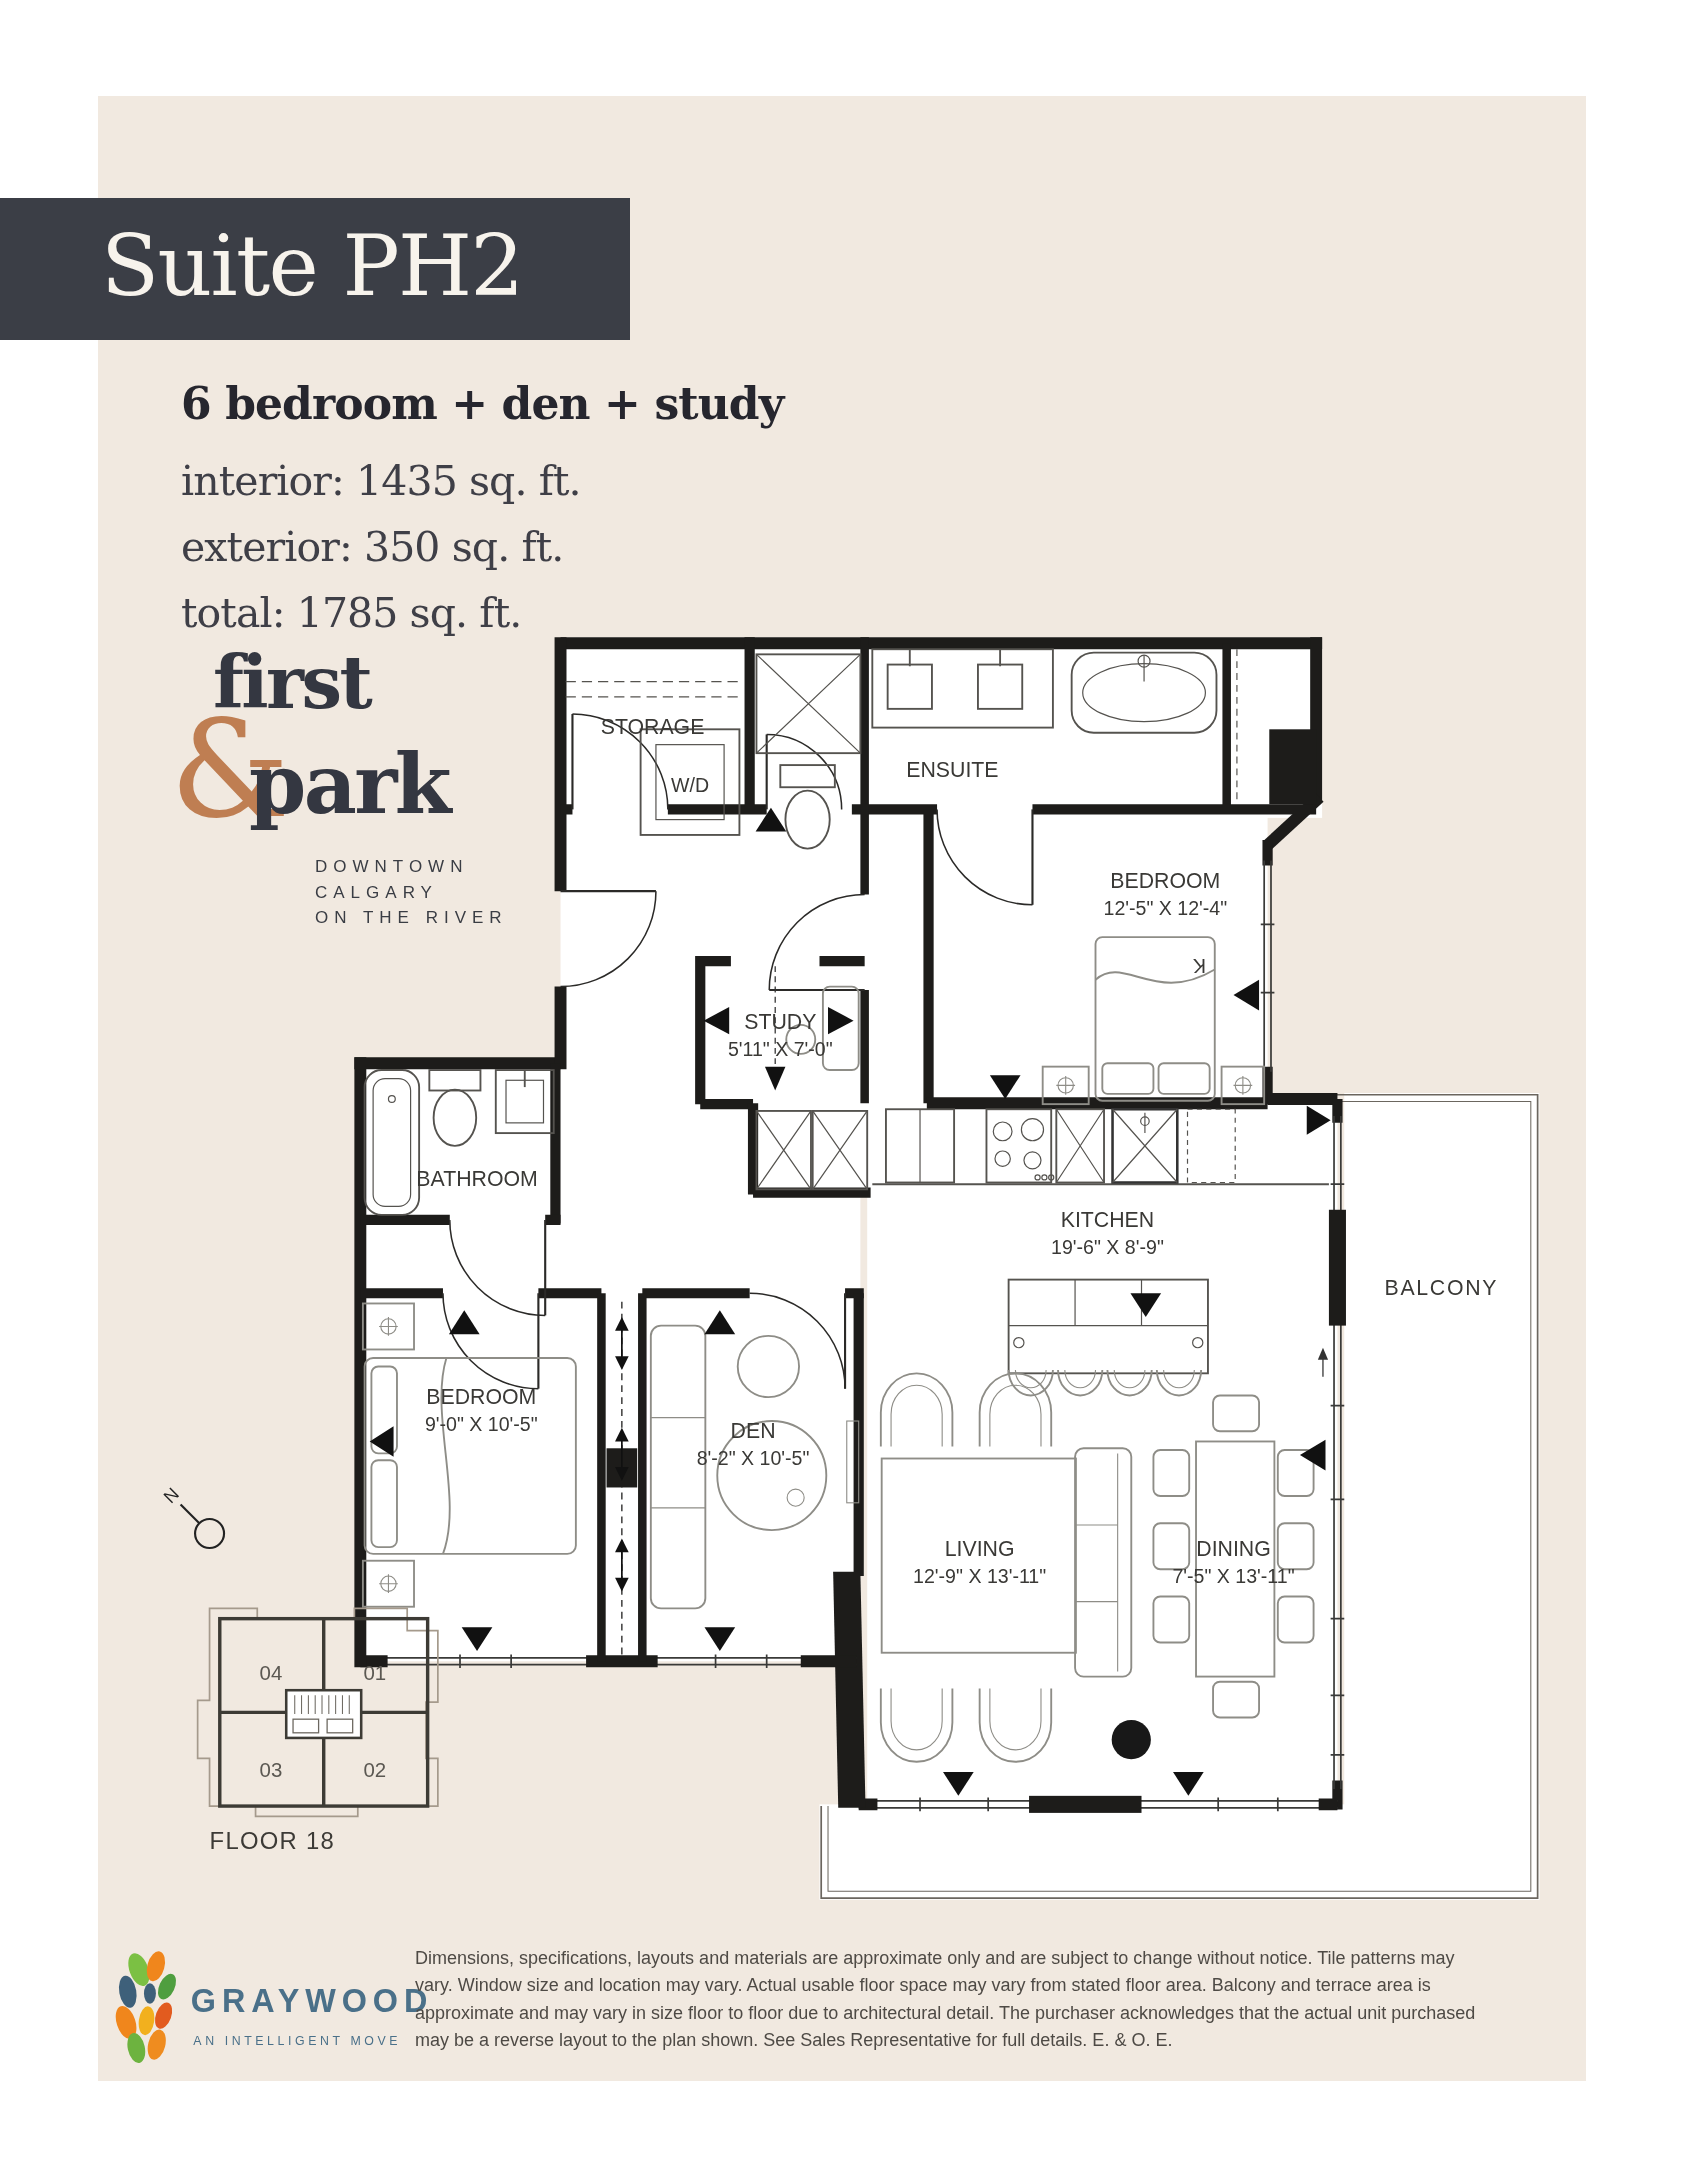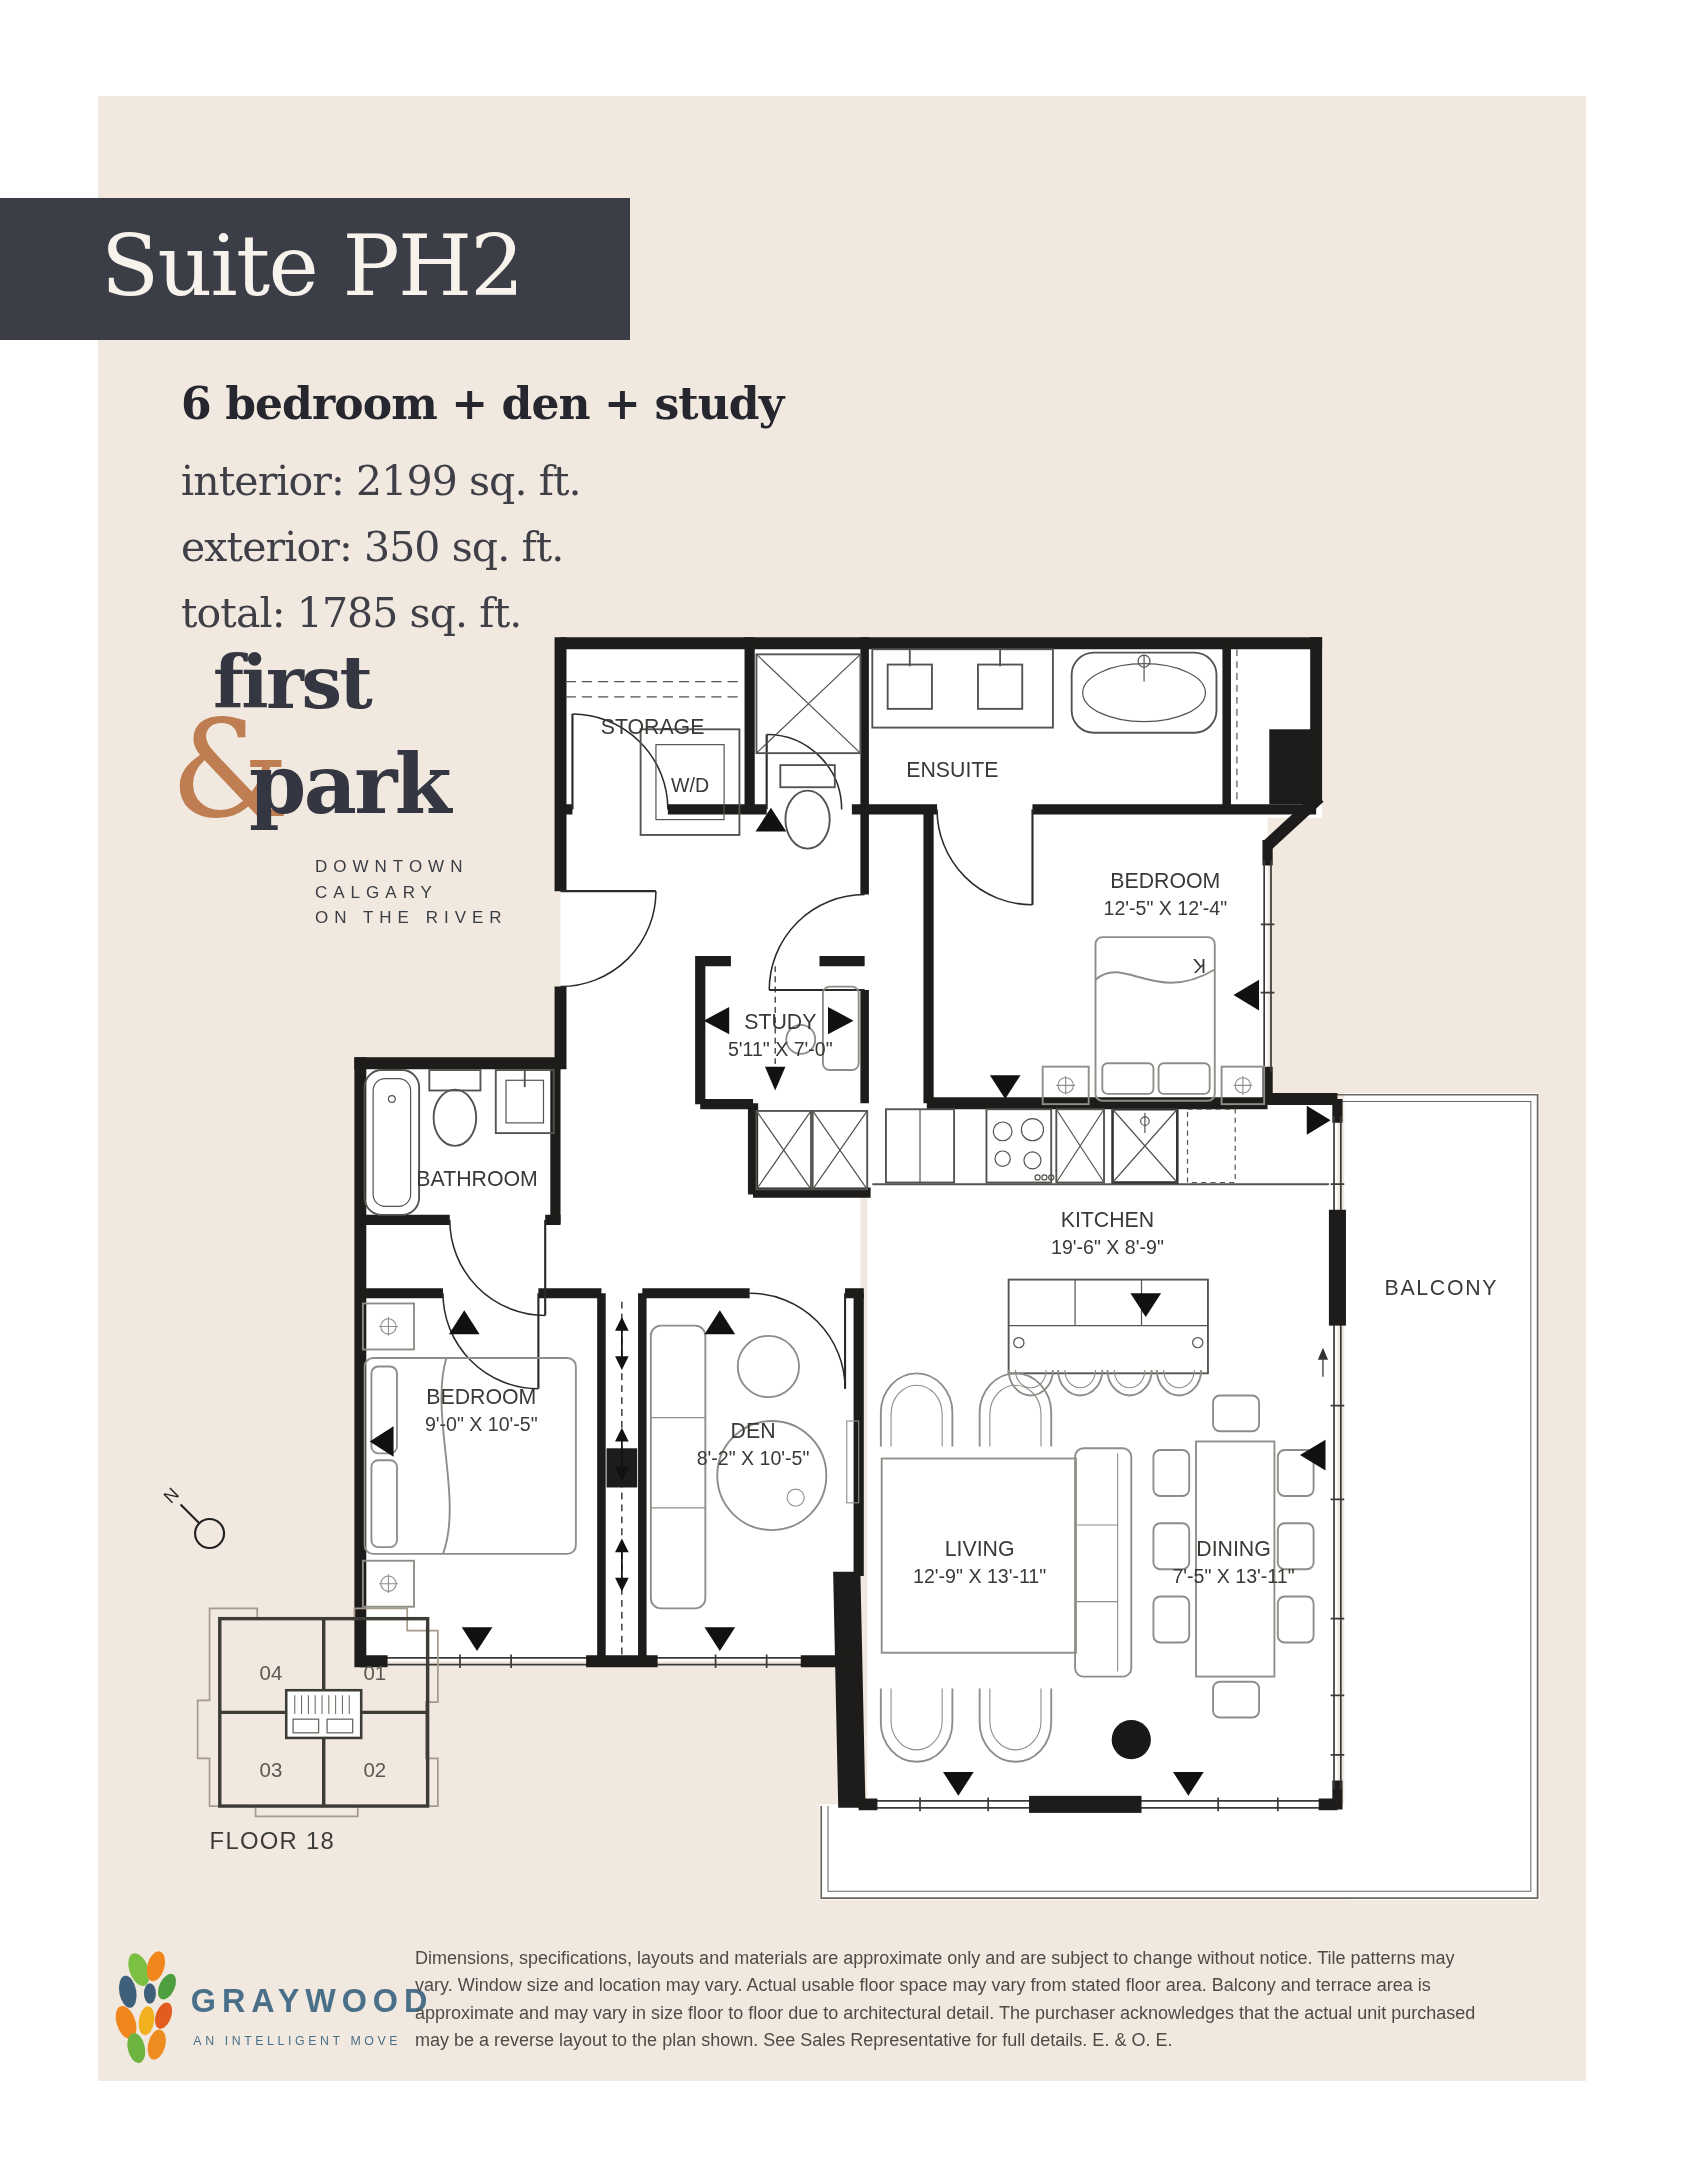--- a/index.html
+++ b/index.html
@@ -40,21 +40,21 @@
 
 <div class="canvas">
   <div class="page"></div>
 
   <div class="title-band">
     <span>Suite PH2</span>
   </div>
 
   <div class="unit-info">
     <div class="unit-type">6 bedroom + den + study</div>
-    <div class="stat">interior: 2199 sq. ft.</div>
+    <div class="stat">interior: 1435 sq. ft.</div>
     <div class="stat">exterior: 350 sq. ft.</div>
     <div class="stat">total: 1785 sq. ft.</div>
   </div>
 
   <div class="brand-first">first</div>
   <div class="brand-amp">&amp;</div>
   <div class="brand-park">park</div>
   <div class="brand-tag">
     <div>DOWNTOWN</div>
     <div>CALGARY</div>

